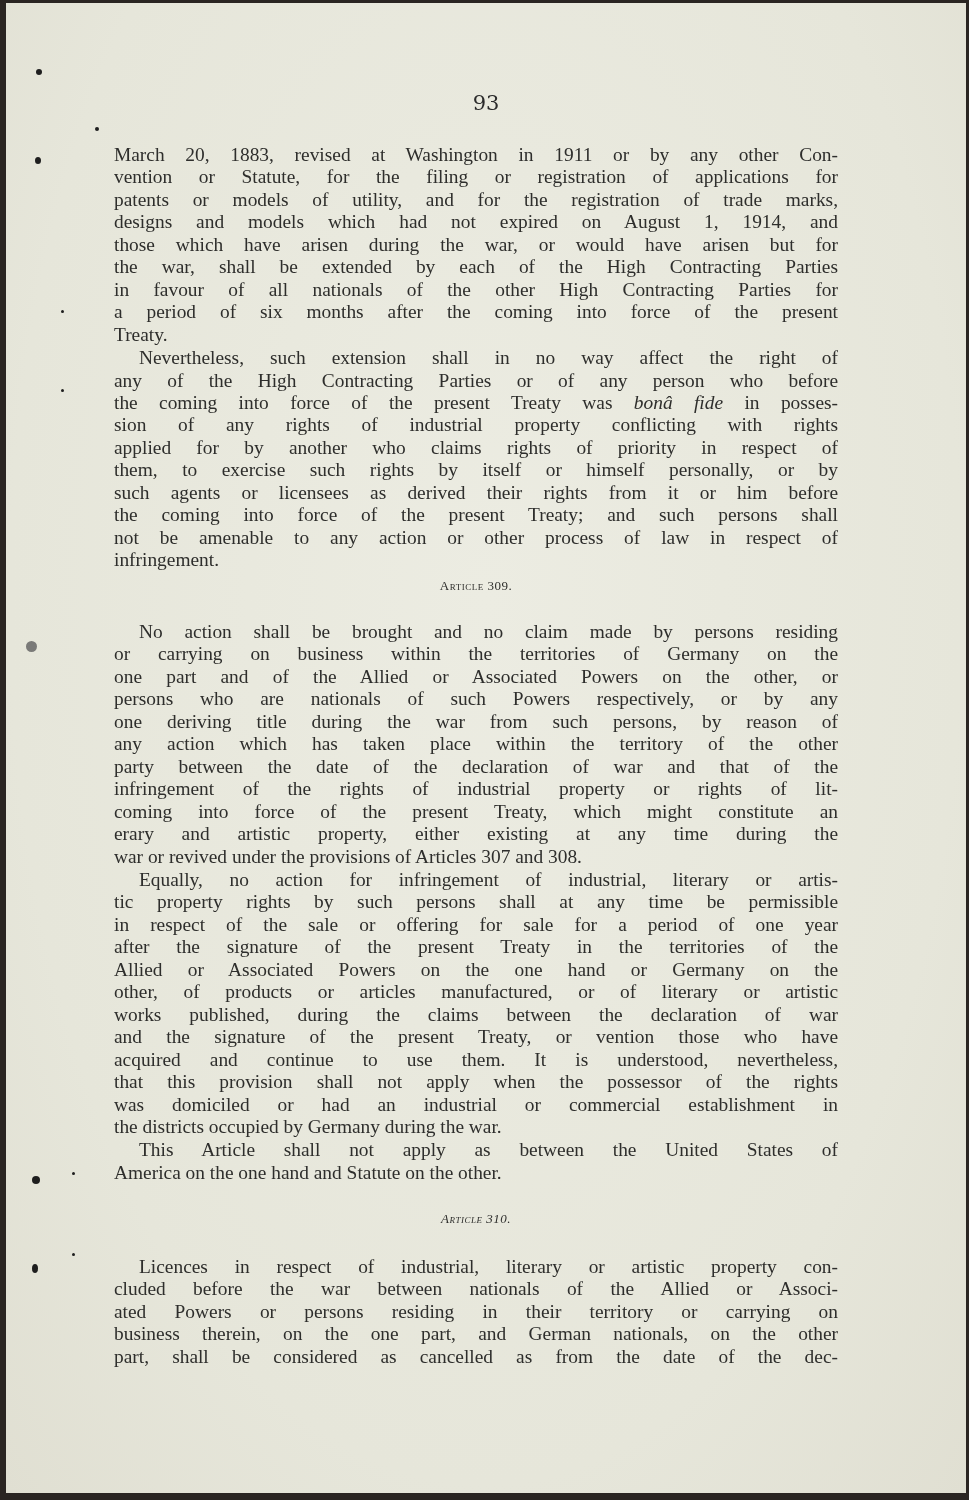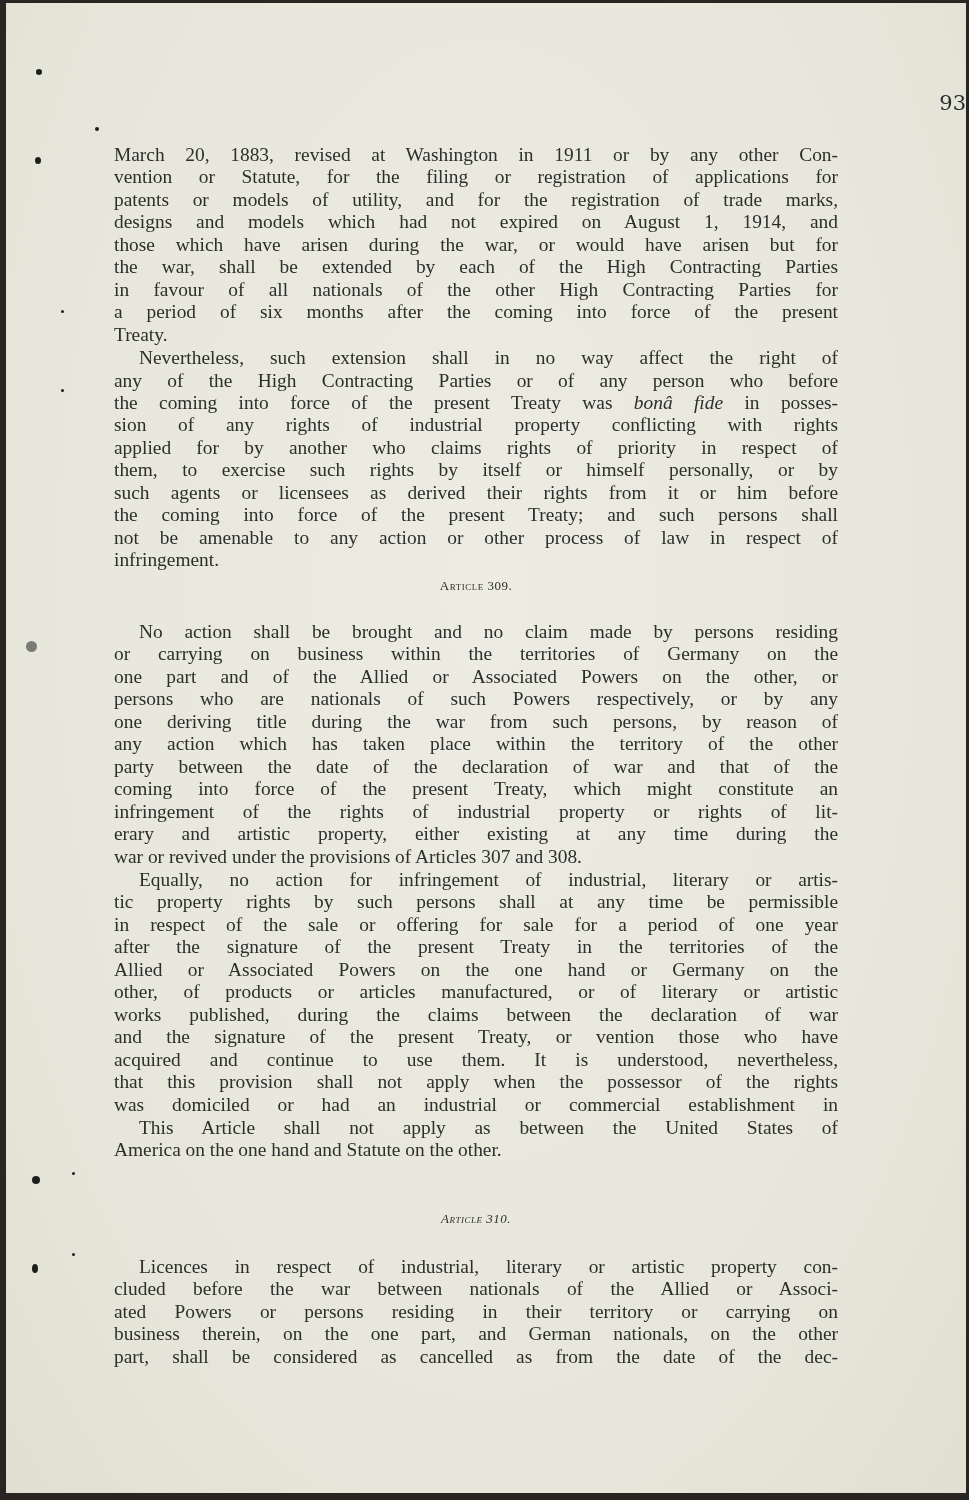--- a/index.html
+++ b/index.html
@@ -14,21 +14,21 @@
       position: absolute;
       left: 6px; top: 3px;
       width: 960px; height: 1490px;
       background: #e8e8dd;
       background-image: radial-gradient(ellipse at 50% 40%, #ecece2 0%, #e6e6da 70%, #e0dfd2 100%);
     }
     .page-number {
       position: absolute;
       left: 0; right: 0;
       top: 88px;
-      text-align: right;
+      text-align: center;
       font-size: 21px;
       color: #2b2b2b;
     }
     .body-text {
       position: absolute;
       left: 107px;
       width: 726px;
       color: #2e2e2c;
       font-family: "Liberation Serif", "DejaVu Serif", serif;
       font-size: 19.4px;
@@ -105,37 +105,38 @@
 
   <div class="body-text" style="top:617px;">
     <p class="para">
       <span class="line" style="padding-left:25px;">No action shall be brought and no claim made by persons residing</span>
       <span class="line">or carrying on business within the territories of Germany on the</span>
       <span class="line">one part and of the Allied or Associated Powers on the other, or</span>
       <span class="line">persons who are nationals of such Powers respectively, or by any</span>
       <span class="line">one deriving title during the war from such persons, by reason of</span>
       <span class="line">any action which has taken place within the territory of the other</span>
       <span class="line">party between the date of the declaration of war and that of the</span>
+      <span class="line">infringement of the rights of industrial property or rights of lit-</span>
       <span class="line">coming into force of the present Treaty, which might constitute an</span>
-      <span class="line">infringement of the rights of industrial property or rights of lit-</span>
       <span class="line">erary and artistic property, either existing at any time during the</span>
       <span class="line last">war or revived under the provisions of Articles 307 and 308.</span>
     </p>
     <p class="para">
       <span class="line" style="padding-left:25px;">Equally, no action for infringement of industrial, literary or artis-</span>
       <span class="line">tic property rights by such persons shall at any time be permissible</span>
       <span class="line">in respect of the sale or offering for sale for a period of one year</span>
       <span class="line">after the signature of the present Treaty in the territories of the</span>
       <span class="line">Allied or Associated Powers on the one hand or Germany on the</span>
       <span class="line">other, of products or articles manufactured, or of literary or artistic</span>
       <span class="line">works published, during the claims between the declaration of war</span>
       <span class="line">and the signature of the present Treaty, or vention those who have</span>
       <span class="line">acquired and continue to use them.  It is understood, nevertheless,</span>
       <span class="line">that this provision shall not apply when the possessor of the rights</span>
       <span class="line">was domiciled or had an industrial or commercial establishment in</span>
+      <span class="line last">the districts occupied by Germany during the war.</span>
     </p>
     <p class="para">
       <span class="line" style="padding-left:25px;">This Article shall not apply as between the United States of</span>
       <span class="line last">America on the one hand and Statute on the other.</span>
     </p>
   </div>
 
   <div class="heading" style="top:1208px;font-style:italic;">Article 310.</div>
 
   <div class="body-text" style="top:1252px;">

